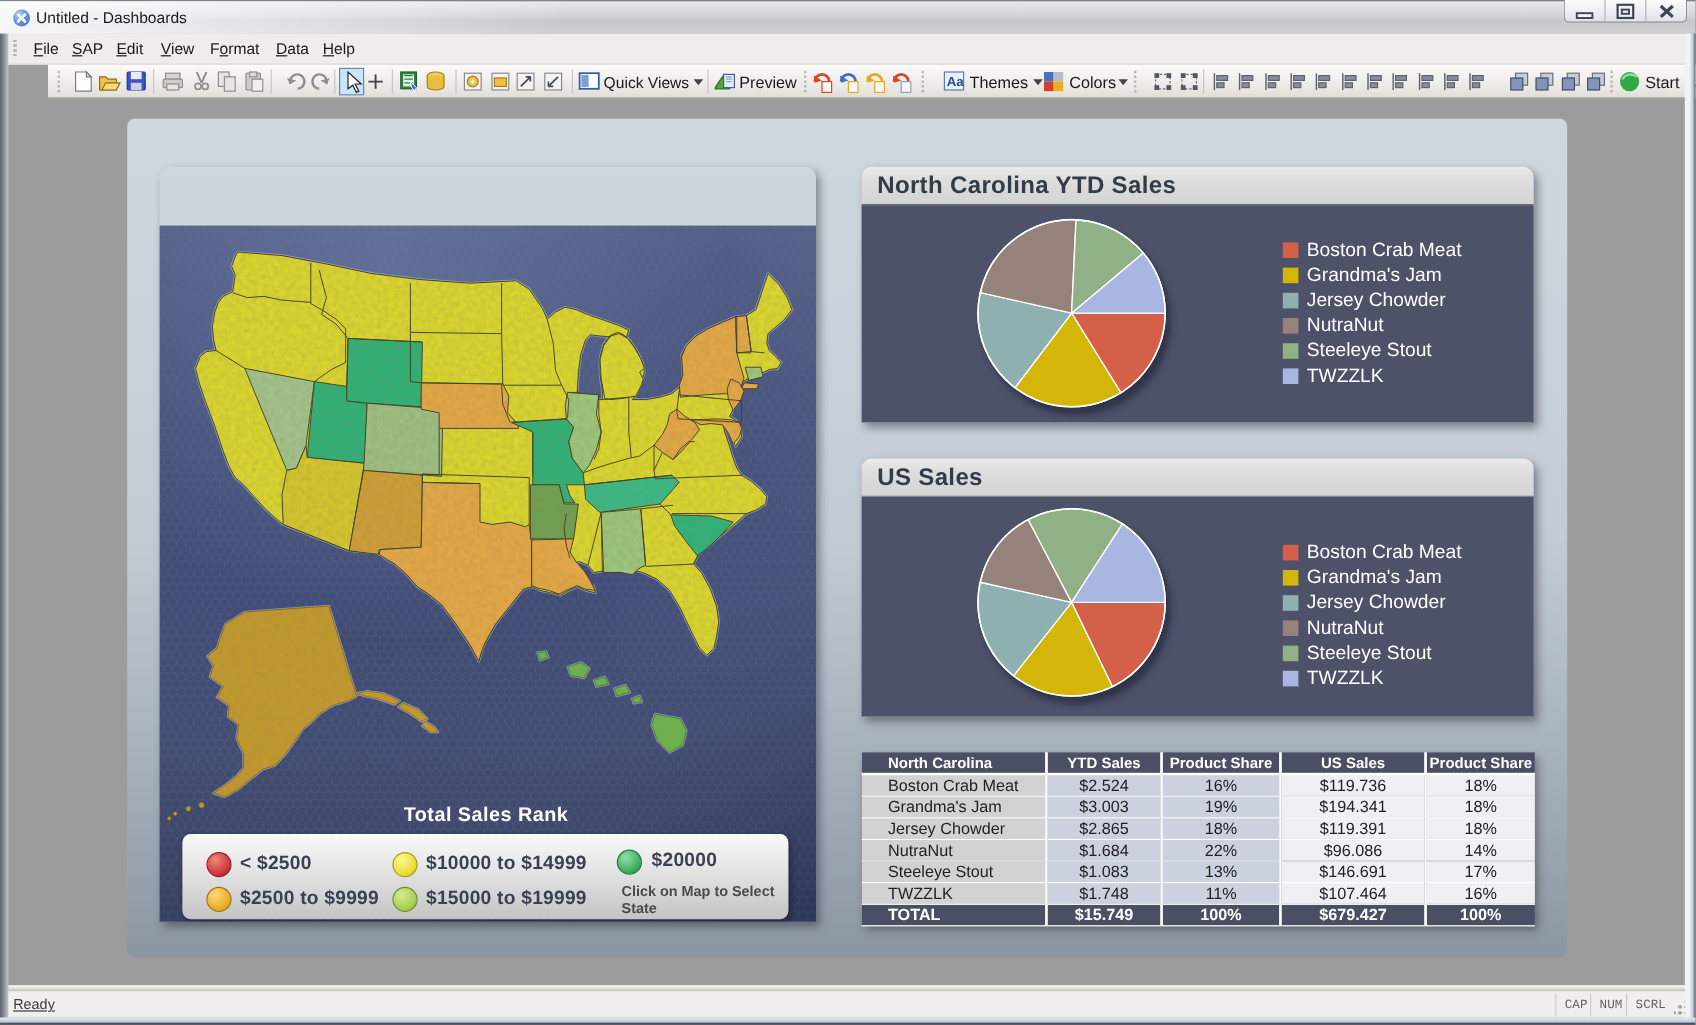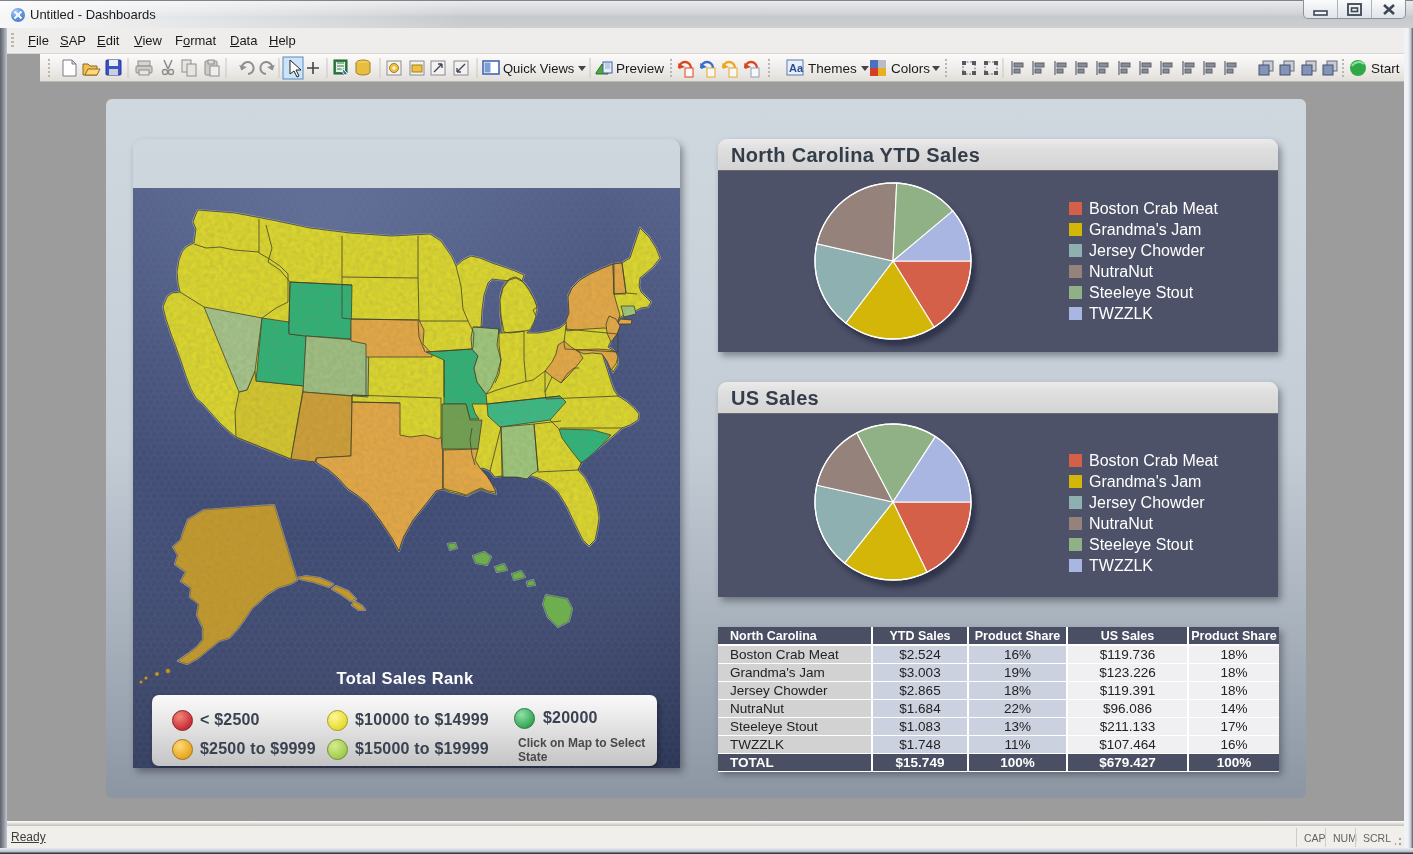--- a/index.html
+++ b/index.html
@@ -55,35 +55,35 @@
 #ppie2 .pbody { position:absolute; left:0; top:32px; width:560px; height:183px; background:#4d5269; }
 .leg { position:absolute; left:0; top:0; width:100%; height:100%; }
 .leg .lrow { position:absolute; height:21px; white-space:nowrap; }
 .leg .sq { position:absolute; left:0; top:4px; width:13px; height:13px; }
 .leg .lt { position:absolute; left:20px; top:2px; font-size:16px; color:#fff; white-space:nowrap; }
 
 #ptable { position:absolute; left:715px; top:544px; width:561px; height:144px; box-shadow:3px 4px 7px rgba(40,40,50,0.45); }
 table.dt { border-collapse:collapse; width:561px; table-layout:fixed; }
 table.dt td { height:18px; font-size:13.5px; padding:0; text-align:center; color:#222;
   border-right:2px solid #fff; border-bottom:1px solid #fff; overflow:hidden; white-space:nowrap; }
-table.dt td:first-child { text-align:left; padding-left:12px;margin-left:36px; }
+table.dt td:first-child { text-align:left; padding-left:22px;margin-left:36px; }
 table.dt td:last-child { border-right:none; }
 table.dt tr.hd td { background:#4a4f63; color:#fff; font-weight:bold; border-bottom:2px solid #fff; font-size:12.5px; }
 table.dt tr.tot td { background:#4a4f63; color:#fff; font-weight:bold; }
 table.dt tr.dr td.c1 { background:#d2d2d2; }
 table.dt tr.dr td.c2 { background:#ccd1df; }
 table.dt tr.dr td.c3 { background:#f0f0f3; }
 
 .statusbar { position:absolute; left:3px; top:825px; width:1407px; height:23px; background:#f1efec;
   border-top:1px solid #c9c6c0; font-size:12px; color:#3c3c3c; }
 .sbsep { position:absolute; left:3px; top:821px; width:1407px; height:4px;
   background:linear-gradient(180deg,#ffffff,#cfccc6); }
 .statusbar .ready { position:absolute; left:8px; top:4px;text-decoration:underline; }
 .sbox { position:absolute; top:2px; height:19px; border-left:1px solid #cfccc6; color:#62625f; font-size:10.5px;
-  padding:4px 0 0 7px; }
+  padding:4px 0 0 7px;font-family:Liberation Mono, monospace; }
 .grip { position:absolute; left:1392px; top:8px; width:12px; height:12px;
   background:
    radial-gradient(circle at 10px 10px, #a8a5a0 1.4px, transparent 1.6px),
    radial-gradient(circle at 10px 5px,  #a8a5a0 1.4px, transparent 1.6px),
    radial-gradient(circle at 5px 10px,  #a8a5a0 1.4px, transparent 1.6px),
    radial-gradient(circle at 10px 0px,  #a8a5a0 1.4px, transparent 1.6px),
    radial-gradient(circle at 0px 10px,  #a8a5a0 1.4px, transparent 1.6px),
    radial-gradient(circle at 5px 5px,   #a8a5a0 1.4px, transparent 1.6px); }
 .frame-l { position:absolute; left:0; top:28px; width:7px; height:820px; background:linear-gradient(90deg,#5d626b,#868b95 45%,#c2c7d0 100%); }
 .frame-r { position:absolute; left:1404px; top:28px; width:9px; height:820px; background:linear-gradient(90deg,#f0f2f5 0%,#f0f2f5 45%,#c2c8d2 75%,#565b64 100%); }
@@ -606,42 +606,42 @@
             <td class="c1">Boston Crab Meat</td>
             <td class="c2">$2.524</td>
             <td class="c2">16%</td>
             <td class="c3">$119.736</td>
             <td class="c3">18%</td>
           </tr>
    <tr class="dr">
             <td class="c1">Grandma's Jam</td>
             <td class="c2">$3.003</td>
             <td class="c2">19%</td>
-            <td class="c3">$123.226</td>
+            <td class="c3">$194.341</td>
             <td class="c3">18%</td>
           </tr>
    <tr class="dr">
             <td class="c1">Jersey Chowder</td>
             <td class="c2">$2.865</td>
             <td class="c2">18%</td>
             <td class="c3">$119.391</td>
             <td class="c3">18%</td>
           </tr>
    <tr class="dr">
             <td class="c1">NutraNut</td>
             <td class="c2">$1.684</td>
             <td class="c2">22%</td>
             <td class="c3">$96.086</td>
             <td class="c3">14%</td>
           </tr>
    <tr class="dr">
             <td class="c1">Steeleye Stout</td>
             <td class="c2">$1.083</td>
             <td class="c2">13%</td>
-            <td class="c3">$211.133</td>
+            <td class="c3">$146.691</td>
             <td class="c3">17%</td>
           </tr>
    <tr class="dr">
             <td class="c1">TWZZLK</td>
             <td class="c2">$1.748</td>
             <td class="c2">11%</td>
             <td class="c3">$107.464</td>
             <td class="c3">16%</td>
           </tr>
    <tr class="tot">

